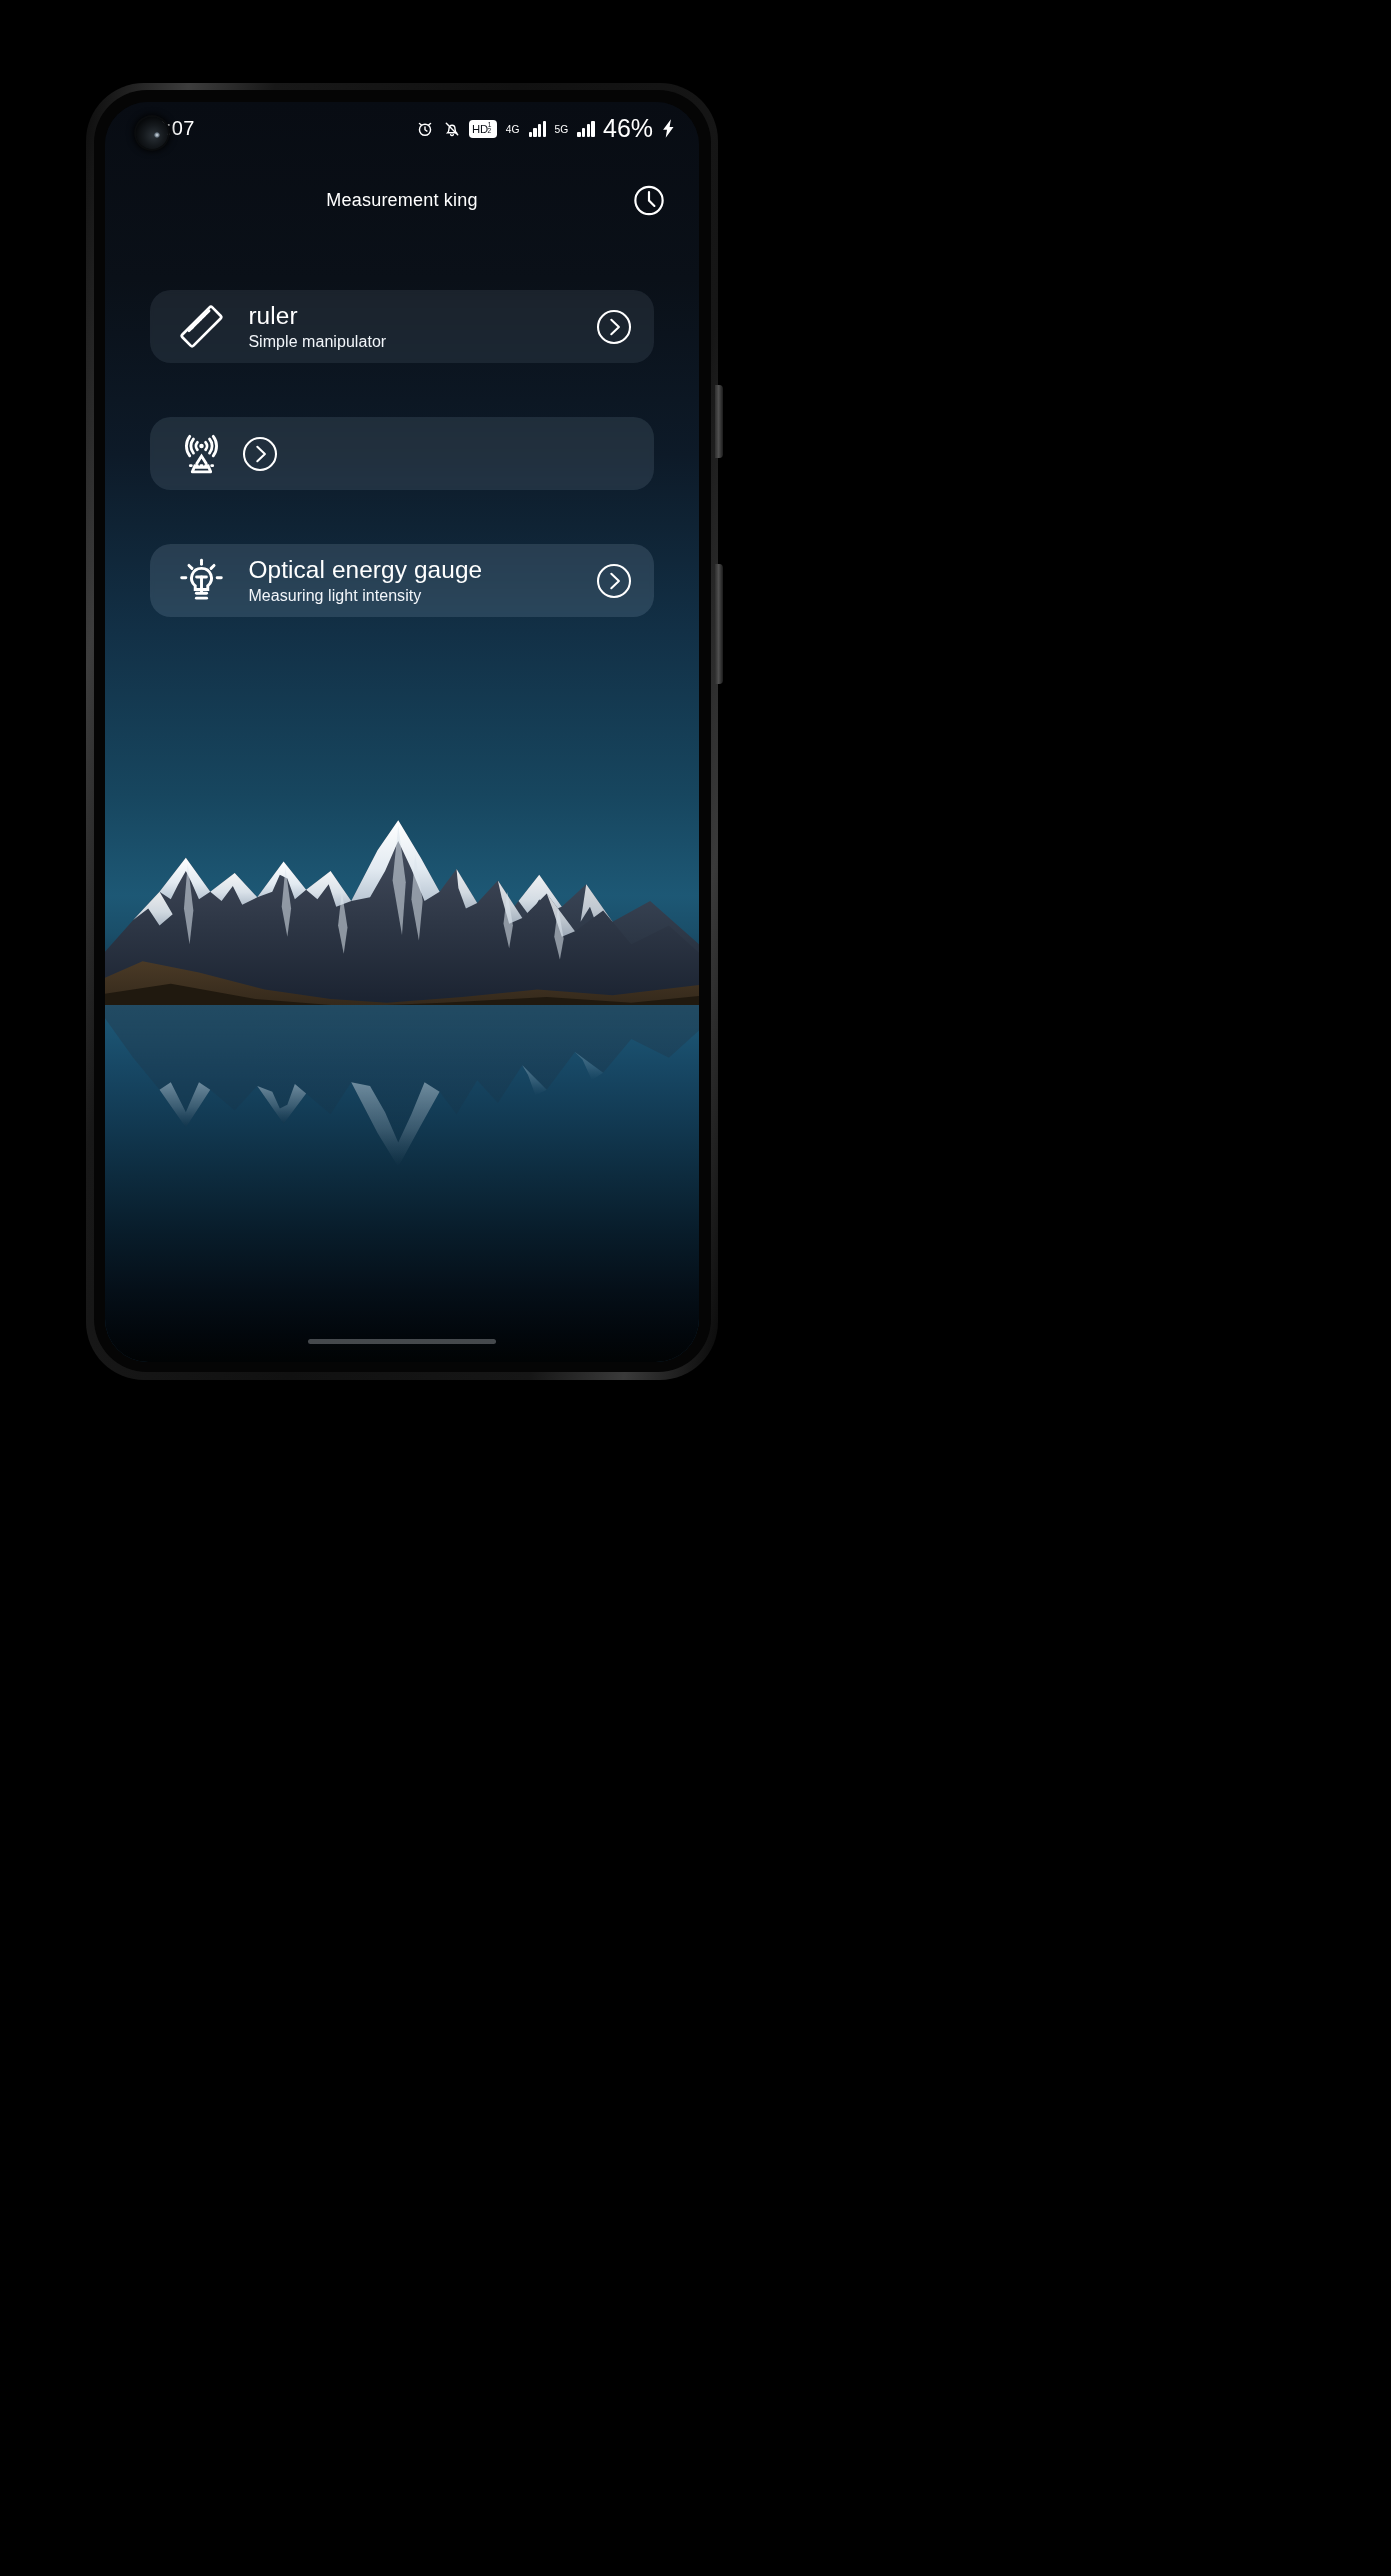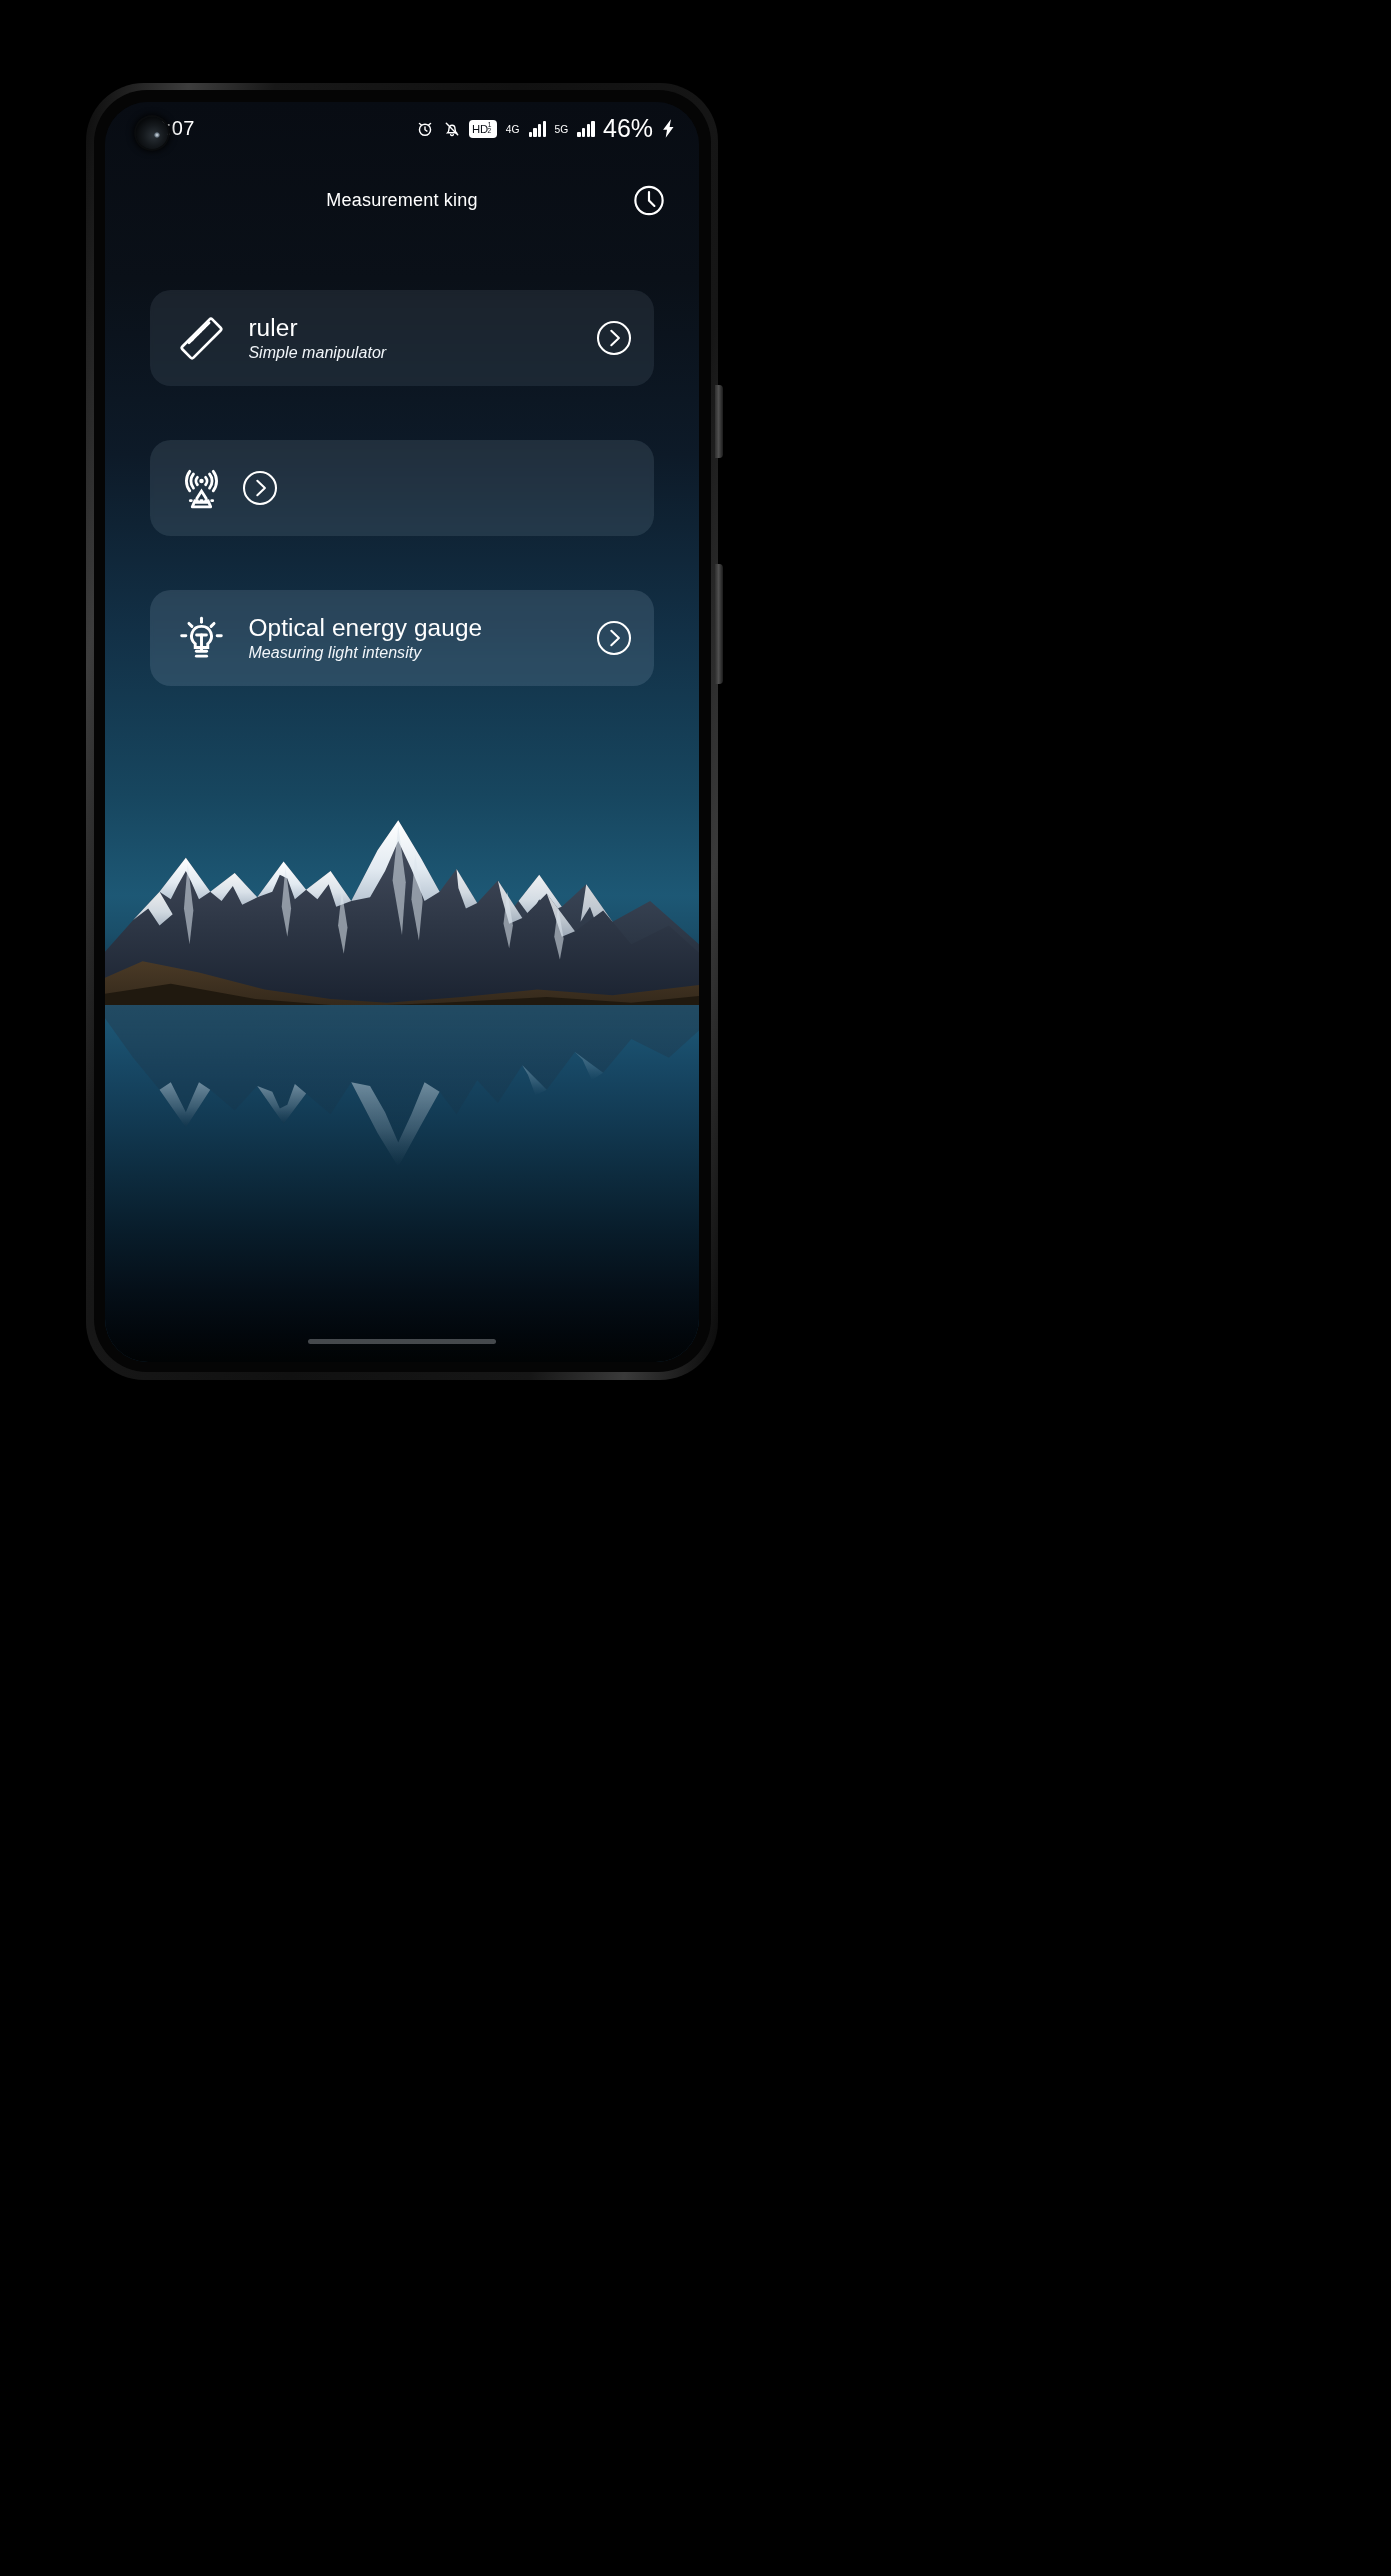--- a/index.html
+++ b/index.html
@@ -164,21 +164,21 @@
   
   #feature-list{
     position:absolute; left:0; right:0; top:188px;
     padding:0 45px;
     display:flex; flex-direction:column;
     gap:54px;
     z-index:4;
   }
   .feature-card{
     position:relative;
-    height:96px; border-radius:20.7px;
+    height:73px; border-radius:20.7px;
     display:flex; align-items:center;
     padding:0 20.7px 0 24.4px;
     background:rgba(186,210,228,.10);
     backdrop-filter:blur(1.9px);
     cursor:pointer;
     overflow:hidden;
   }
   .feature-card.card-tint-1{ background:rgba(190,214,232,.095); }
   .feature-card.card-tint-2{ background:rgba(190,214,232,.105); }
   .feature-card.card-tint-3{ background:rgba(196,220,238,.115); }
@@ -195,21 +195,21 @@
     justify-content:center; gap:1.9px;
   }
   .card-title{
     color:#fff; font-size:24.4px; font-weight:400;
     line-height:1.12; letter-spacing:0.1px;
     white-space:nowrap; overflow:hidden; text-overflow:ellipsis;
   }
   .card-subtitle{
     color:#f2f6fa; font-size:16px; font-weight:400;
     line-height:1.2; letter-spacing:0.05px;
-    white-space:nowrap; overflow:hidden; text-overflow:ellipsis;font-style:italic;
+    white-space:nowrap; overflow:hidden; text-overflow:ellipsis;
   }
   .card-chevron{
     width:39px; min-width:39px; height:39px;
     margin-left:11.3px;
     display:flex; align-items:center; justify-content:center;
   }
 
   
   #gesture-nav-bar{
     position:absolute; left:0; right:0; bottom:0; height:41px;

